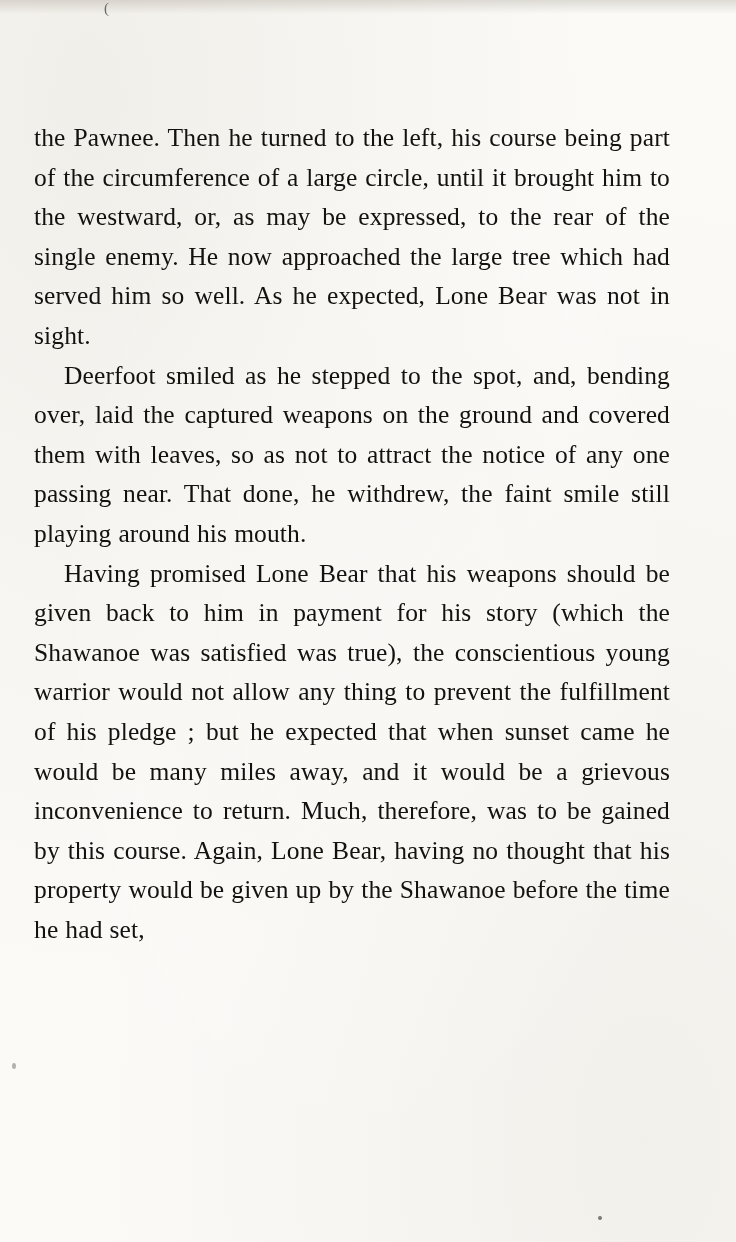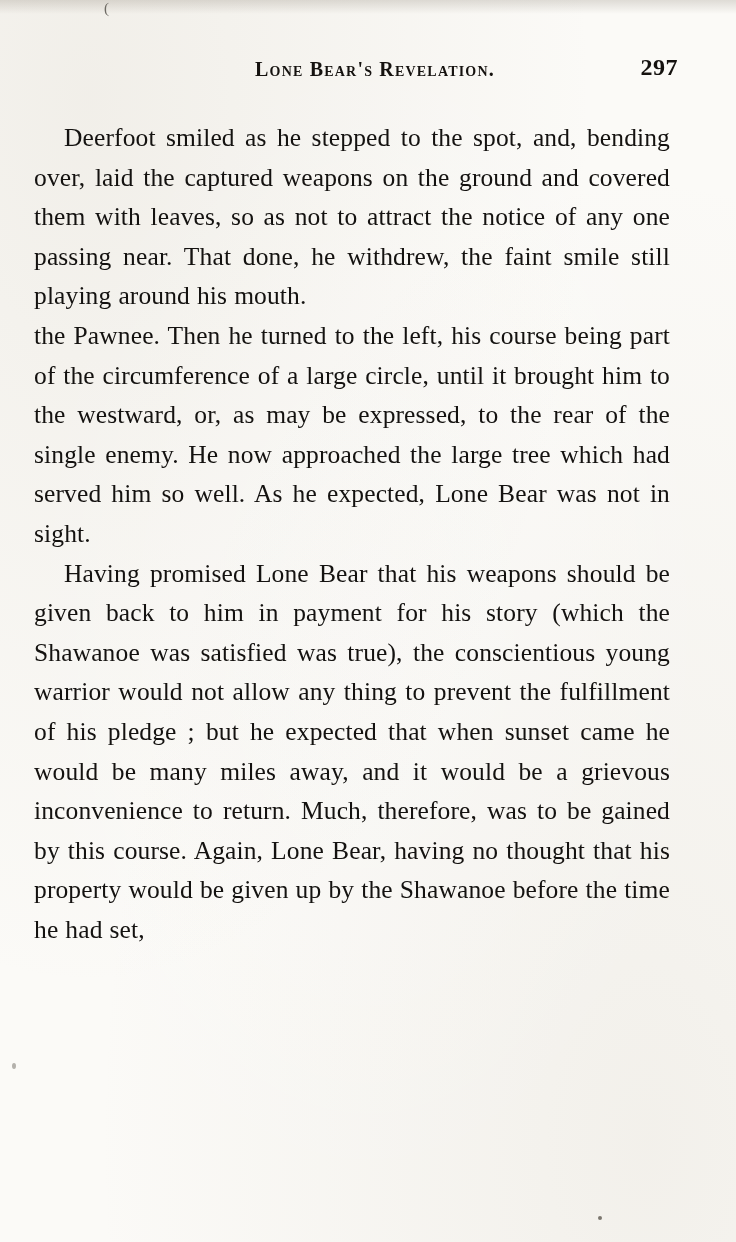--- a/index.html
+++ b/index.html
@@ -105,26 +105,22 @@
   .speck-b { left: 598px; top: 1216px; width: 4px; height: 4px; opacity: 0.8; }
 </style>
 </head>
 <body>
 
 <div class="page">
   <div class="edge-top"></div>
 
   <div class="corner-mark">(</div>
 
-  <div class="header">
-    <div class="running-head">Lone Bear's Revelation.</div>
-    <div class="folio">297</div>
-  </div>
 
   <div class="body-text">
+    <p class="para">the Pawnee.   Then he turned to the left, his course being part of the circumference of a large circle, until it brought him to the westward, or, as may be expressed, to the rear of the single enemy.   He now approached the large tree which had served him so well.   As he expected, Lone Bear was not in sight.</p>
     <p class="para indent">Deerfoot smiled as he stepped to the spot, and, bending over, laid the captured weapons on the ground and covered them with leaves, so as not to attract the notice of any one passing near.   That done, he withdrew, the faint smile still playing around his mouth.</p>
-    <p class="para">the Pawnee.   Then he turned to the left, his course being part of the circumference of a large circle, until it brought him to the westward, or, as may be expressed, to the rear of the single enemy.   He now approached the large tree which had served him so well.   As he expected, Lone Bear was not in sight.</p>
     <p class="para indent">Having promised Lone Bear that his weapons should be given back to him in payment for his story (which the Shawanoe was satisfied was true), the conscientious young warrior would not allow any thing to prevent the fulfillment of his pledge ; but he expected that when sunset came he would be many miles away, and it would be a grievous inconvenience to return.   Much, therefore, was to be gained by this course.   Again, Lone Bear, having no thought that his property would be given up by the Shawanoe before the time he had set,</p>
   </div>
 
   <div class="speck speck-a"></div>
   <div class="speck speck-b"></div>
 </div>
 
 </body></html>

